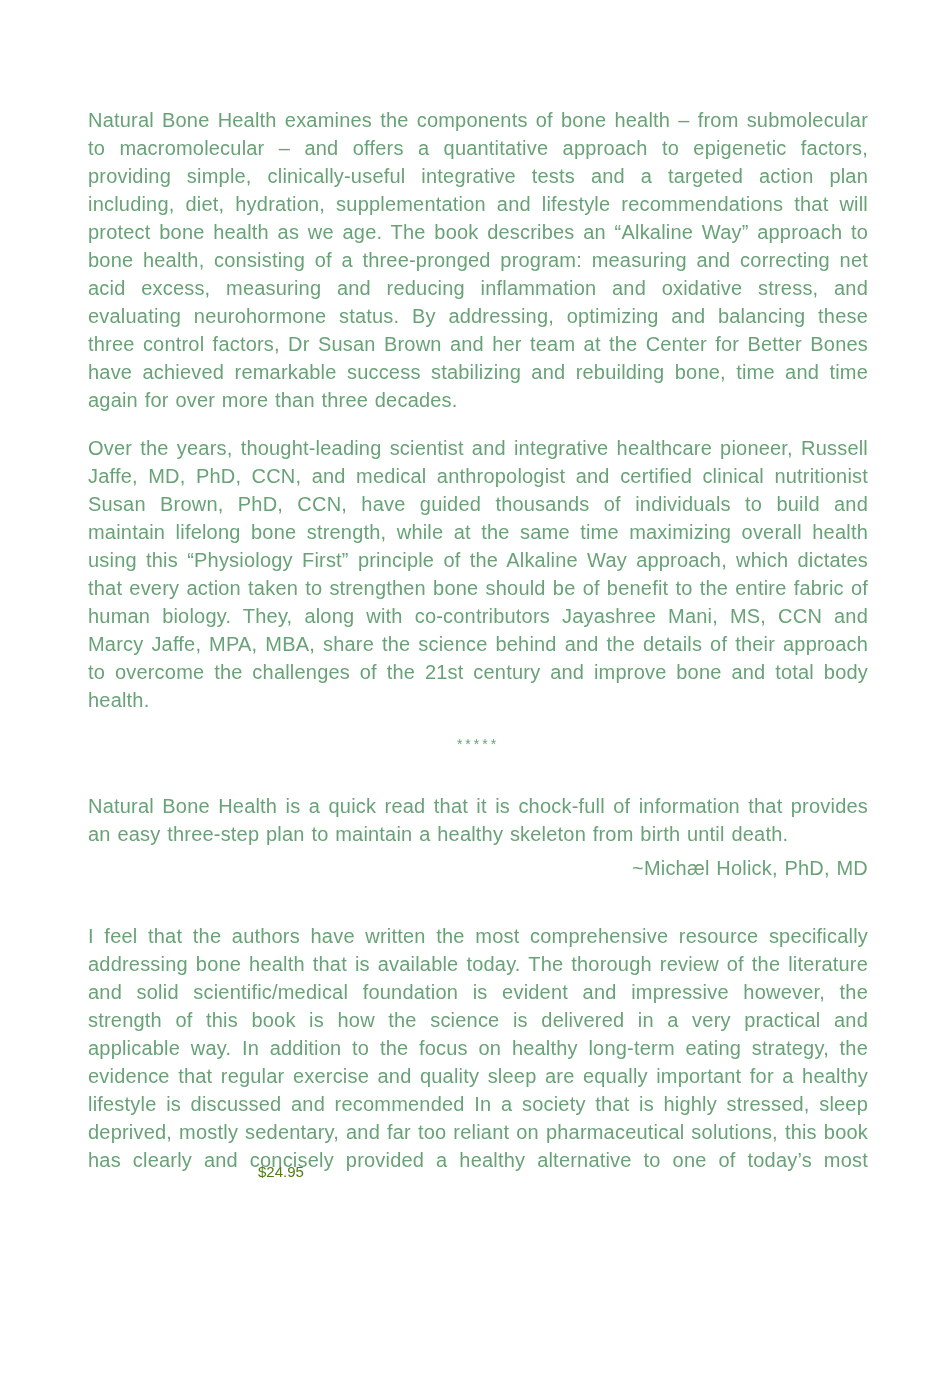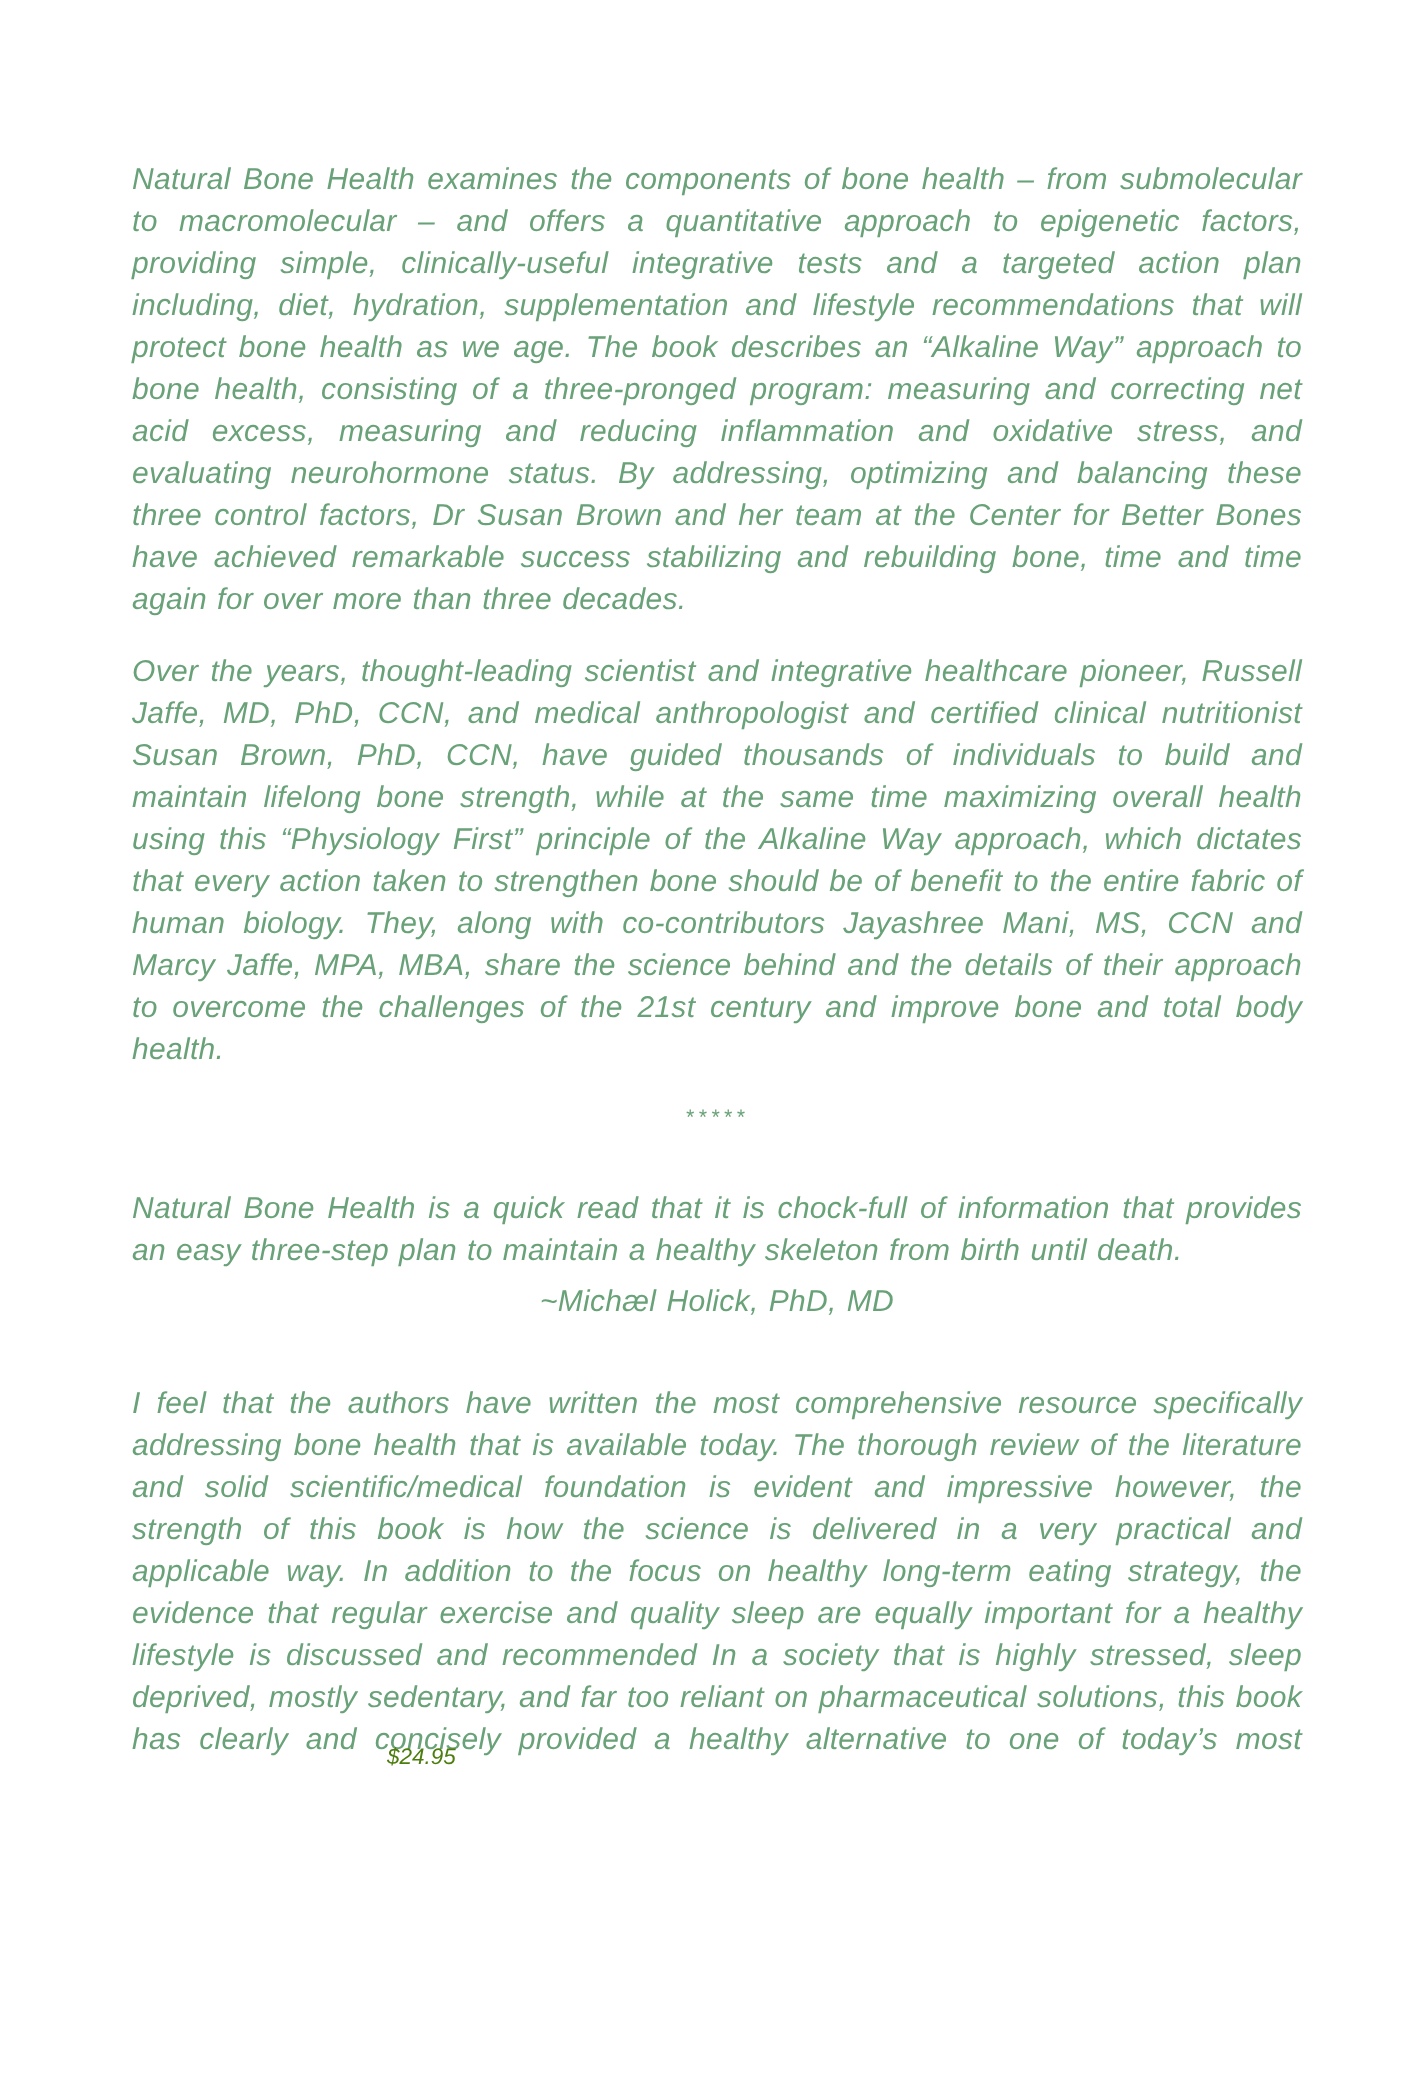--- a/index.html
+++ b/index.html
@@ -7,21 +7,20 @@
     padding: 0;
     background: #ffffff;
   }
   .page {
     position: relative;
     width: 938px;
     height: 1179px;
     background: #ffffff;
     overflow: hidden;
     font-family: "Liberation Sans", sans-serif;
-    font-style: italic;
   }
   .text-col {
     position: absolute;
     left: 88px;
     top: 106px;
     width: 780px;
     color: #69a278;
     font-size: 20px;
     line-height: 28px;
     word-spacing: 1px;
@@ -33,21 +32,21 @@
   }
   .blurb-p2 { margin-top: 20px !important; }
   .divider {
     text-align: center;
     font-size: 14px;
     letter-spacing: 3px;
     margin: 16px 0 34px 0;
   }
   .review-quote { }
   .review-attribution {
-    text-align: center;
+    text-align: right;
     margin-top: 6px;
     white-space: pre-wrap;
   }
   .review-2 { margin-top: 40px !important; }
 
   
   .barcode-block {
     position: absolute;
     left: 98px;
     top: 1160px;

